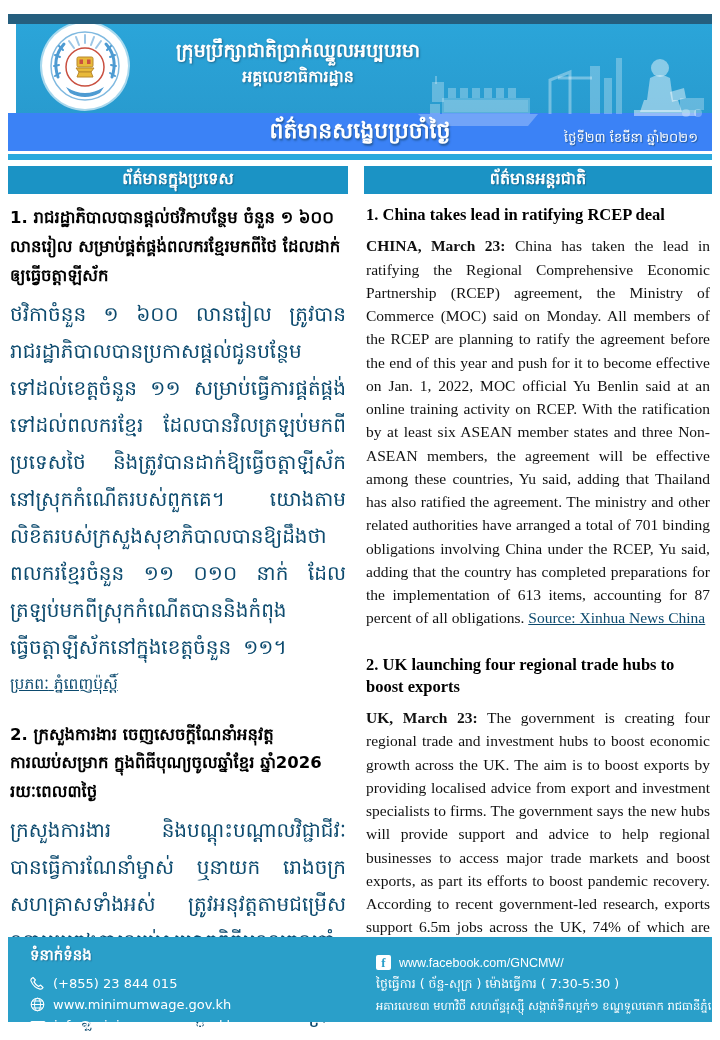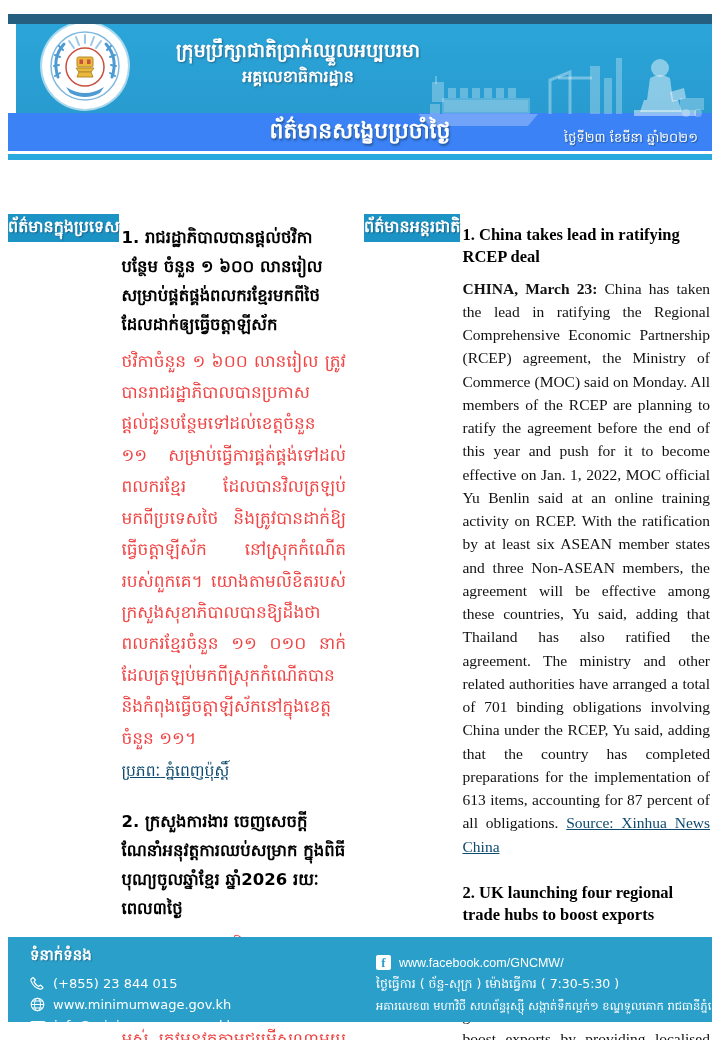--- a/index.html
+++ b/index.html
@@ -50,34 +50,34 @@
   .thinstrip {
     position:absolute; left:8px; right:8px; top:154px; height:6px;
     background:#29A9DD;
   }
 
   
   .columns {
     position:absolute; left:8px; top:166px; width:704px; height:766px;
     display:flex; gap:16px;
   }
-  .col { display:flex; flex-direction:row;margin-top:48px; }
+  .col { display:flex; flex-direction:column; }
   .col-left  { width:340px; }
   .col-right { width:348px; }
   .col-header {
     height:28px; background:#1B93C5; color:#fff; flex:none;
     display:flex; align-items:center; justify-content:center;
     font-size:16px; font-weight:bold;
     text-shadow:1px 1px 1px rgba(20,60,90,.5);
   }
   .col-body { padding:10px 2px 0 2px; }
 
   
   .kh-title { font-size:16.5px; font-weight:bold; color:#000; line-height:1.75; margin-bottom:6px; }
-  .kh-body  { font-size:17px; color:#ef4444; line-height:1.85; text-align:justify; }
+  .kh-body  { font-size:20px; color:#0c4a6e; line-height:1.85; text-align:justify;font-family:Liberation Mono, monospace; }
   .kh-source { margin-top:4px; font-size:15.5px; line-height:1.8; }
   .kh-article + .kh-article { margin-top:22px; }
   a.src-link { color:#0c4a6e; text-decoration:underline; cursor:pointer; }
 
   
   .en-article { font-family:"Liberation Serif", serif; }
   .en-title { font-size:16.5px; font-weight:bold; color:#000; line-height:1.35; margin-bottom:8px; }
   .en-body  { font-size:15.5px; color:#111; line-height:1.5; text-align:justify; }
   .en-lead  { font-weight:bold; }
   .en-article + .en-article { margin-top:24px; }

